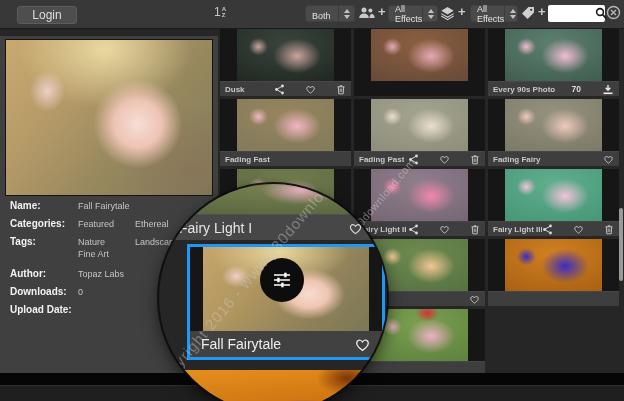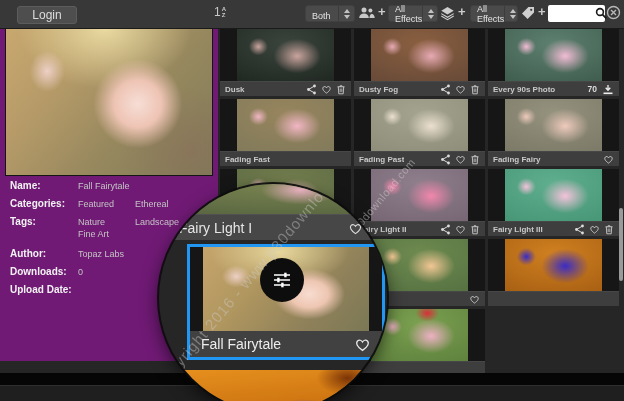--- a/index.html
+++ b/index.html
@@ -24,21 +24,21 @@
   .ticon{position:absolute;top:6px;display:flex;align-items:center;}
   .tplus{position:absolute;top:4px;color:#cccccc;font-size:13px;font-weight:bold;}
   .search{position:absolute;left:548px;top:5px;width:57px;height:17px;background:#ffffff;border-radius:2px;
           display:flex;align-items:center;}
   .search input{border:0;outline:0;background:transparent;width:40px;height:13px;font-size:9px;margin-left:3px;
                 font-family:"Liberation Sans",sans-serif;}
   .search .mag-ic{margin-left:auto;margin-right:1px;display:flex;}
   .clear-btn{position:absolute;left:606px;top:5px;display:flex;}
 
   
-  .panel{position:absolute;left:0;top:16px;width:218px;height:345px;background:#701a75;z-index:2;}
+  .panel{position:absolute;left:0;top:36px;width:218px;height:345px;background:#404040;z-index:2;}
   .preview{position:absolute;left:5px;top:3px;width:206px;height:155px;border:1px solid #141414;
     background:
       radial-gradient(30% 40% at 64% 54%, #f7ded6 0%, #eec4b4 38%, rgba(222,176,150,0) 72%),
       radial-gradient(11% 17% at 20% 33%, #eed0c6 0%, rgba(232,192,178,0) 78%),
       radial-gradient(60% 55% at 48% 6%, rgba(242,228,170,.85), rgba(242,228,170,0) 70%),
       radial-gradient(50% 60% at 90% 85%, rgba(140,110,90,.55), rgba(140,110,90,0) 70%),
       linear-gradient(130deg,#c9a96f 0%,#b59a68 32%,#97885e 62%,#7e7b58 100%);}
   .details{position:absolute;left:10px;top:164px;width:200px;}
   .drow{display:flex;margin-bottom:6px;}
   .dlabel{width:68px;flex:none;font-size:10px;font-weight:bold;color:#f2f2f2;line-height:12px;}
@@ -53,21 +53,21 @@
   .cell.sel{outline:2px solid #2196f3;outline-offset:-1px;}
   .thumb-img{position:absolute;left:17px;top:0;width:97px;height:52px;
     background:
       radial-gradient(16% 22% at 58% 8%, var(--rose2) 0%, rgba(0,0,0,0) 75%),
       radial-gradient(34% 46% at 62% 52%, var(--rose) 0%, rgba(0,0,0,0) 72%),
       radial-gradient(14% 24% at 22% 34%, var(--rose) 0%, rgba(0,0,0,0) 70%),
       radial-gradient(130% 130% at 50% 28%, var(--t1) 0%, var(--t2) 100%);}
   .labelbar{position:absolute;left:0;right:0;bottom:0;height:15px;background:#3e3e3e;border-top:1px solid #474747;
             display:flex;align-items:center;padding:0 5px;box-sizing:border-box;font-weight:bold;}
   .cap{font-size:8px;color:#c9c9c9;white-space:nowrap;overflow:hidden;}
-  .iconrow{margin-left:auto;display:flex;gap:4px;align-items:center;}
+  .iconrow{margin-left:auto;display:flex;gap:20px;align-items:center;}
   .iconrow span{display:flex;}
   .count{font-size:8.5px;color:#dddddd;margin-right:1px;}
 
   .scroll-thumb{position:absolute;left:619px;top:208px;width:4px;height:73px;background:#9a9a9a;
                 border-radius:2px;z-index:6;}
 
   
   .wm-s{position:absolute;left:328px;top:252px;width:240px;font-size:11px;letter-spacing:.5px;
         color:rgba(208,208,208,.5);transform:rotate(-50deg);transform-origin:0 0;z-index:5;white-space:nowrap;}
   .wm-l{position:absolute;left:-8px;top:198px;width:330px;font-size:15px;letter-spacing:1px;
@@ -256,44 +256,20 @@
               <svg width="10" height="11" viewBox="0 0 10 11">
                 <path d="M1.5 2.8h7M4 2.8V1.8h2v1M2.3 2.8l.5 7h4.4l.5-7" stroke="#dcdcdc" stroke-width=".8" fill="none"></path>
                 <path d="M4.2 4.5v3.6M5.8 4.5v3.6" stroke="#dcdcdc" stroke-width=".7"></path>
               </svg>
             </span>
           </span>
         </div>
       </div>
       <div class="cell" style="--t1: #8a5f40; --t2: #574034; --rose: #e7aab4;">
         <div class="thumb-img"></div>
-        <div class="labelbar">
-          <span class="cap">Dusty Fog</span>
-          <span class="iconrow">
-            <span>
-              <svg width="11" height="11" viewBox="0 0 11 11">
-                <path d="M2.5 5.5L8.5 2M2.5 5.5L8.5 9" stroke="#dcdcdc" stroke-width="1"></path>
-                <circle cx="8.5" cy="2" r="1.4" fill="#dcdcdc"></circle>
-                <circle cx="2.5" cy="5.5" r="1.4" fill="#dcdcdc"></circle>
-                <circle cx="8.5" cy="9" r="1.4" fill="#dcdcdc"></circle>
-              </svg>
-            </span>
-            <span>
-              <svg width="11" height="10" viewBox="0 0 12 11">
-                <path d="M6 10C2.2 7.5 1.1 4.9 2.5 3.4c1.2-1.2 2.8-.5 3.5.7.7-1.2 2.3-1.9 3.5-.7C10.9 4.9 9.8 7.5 6 10z" stroke="#dcdcdc" stroke-width=".9" fill="none"></path>
-              </svg>
-            </span>
-            <span>
-              <svg width="10" height="11" viewBox="0 0 10 11">
-                <path d="M1.5 2.8h7M4 2.8V1.8h2v1M2.3 2.8l.5 7h4.4l.5-7" stroke="#dcdcdc" stroke-width=".8" fill="none"></path>
-                <path d="M4.2 4.5v3.6M5.8 4.5v3.6" stroke="#dcdcdc" stroke-width=".7"></path>
-              </svg>
-            </span>
-          </span>
-        </div>
       </div>
       <div class="cell" style="--t1: #5d8070; --t2: #324c3e; --rose: #f2bcd4;">
         <div class="thumb-img"></div>
         <div class="labelbar">
           <span class="cap">Every 90s Photo</span>
           <span class="iconrow">
             <span class="count">70</span>
             <span>
               <svg width="12" height="11" viewBox="0 0 12 11">
                 <path d="M6 1v4.8M3.7 3.8L6 6.2 8.3 3.8" stroke="#eeeeee" stroke-width="1.3" fill="none"></path>

